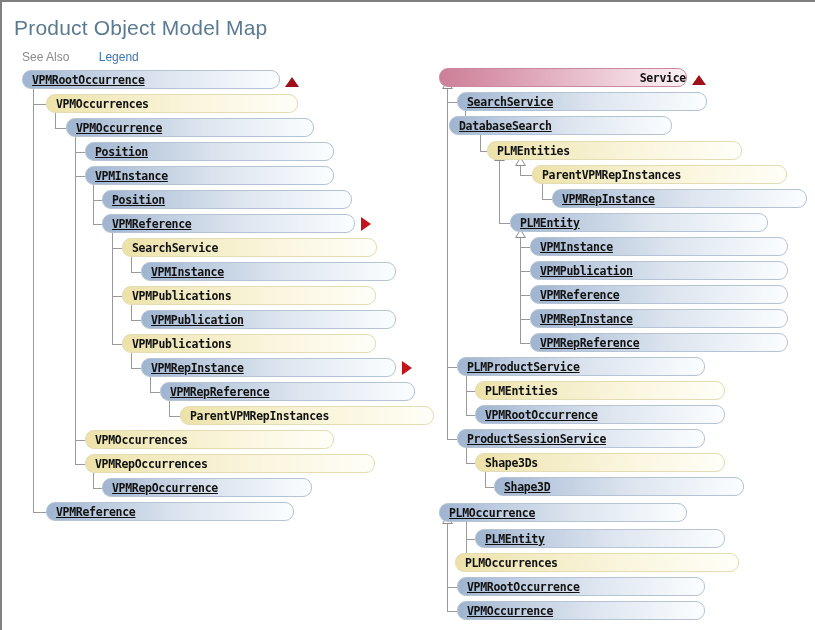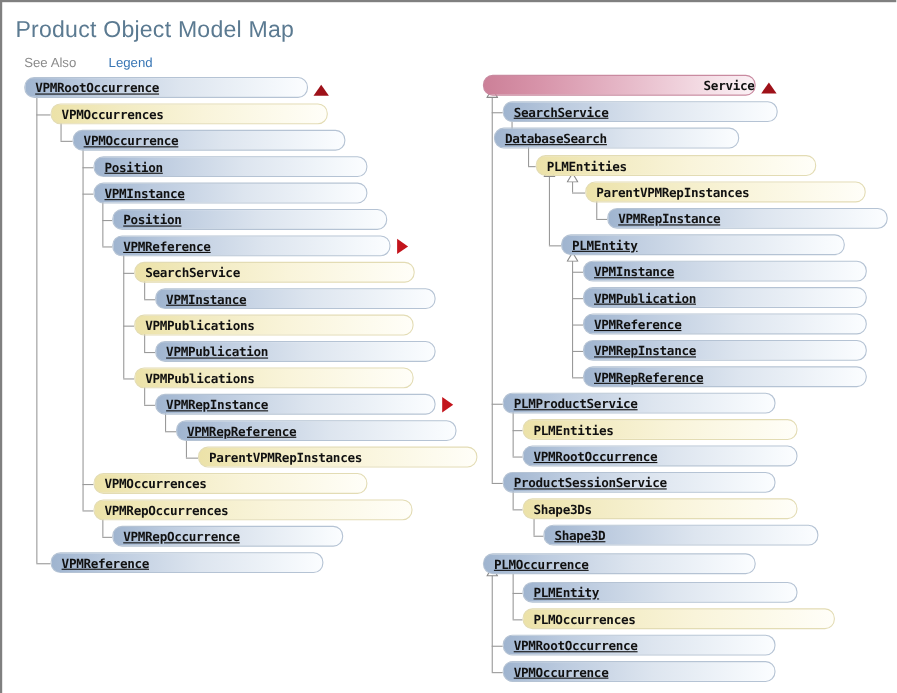--- a/index.html
+++ b/index.html
@@ -259,18 +259,18 @@
       <div class="node blue" style="left: 455px; top: 355px; width: 248px;">PLMProductService</div>
       <div class="node yellow" style="left: 473px; top: 379px; width: 250px;">PLMEntities</div>
       <div class="node blue" style="left: 473px; top: 403px; width: 250px;">VPMRootOccurrence</div>
       <div class="node blue" style="left: 455px; top: 427px; width: 248px;">ProductSessionService</div>
       <div class="node yellow" style="left: 473px; top: 451px; width: 250px;">Shape3Ds</div>
       <div class="node blue" style="left: 492px; top: 475px; width: 250px;">Shape3D</div>
     </div>
   <div id="right-tree-2" class="column">
       <div class="node blue" style="left: 437px; top: 501px; width: 248px;">PLMOccurrence</div>
       <div class="node blue" style="left: 473px; top: 527px; width: 250px;">PLMEntity</div>
-      <div class="node yellow" style="left: 473px; top: 551px; width: 284px;">PLMOccurrences</div>
+      <div class="node yellow" style="left: 453px; top: 551px; width: 284px;">PLMOccurrences</div>
       <div class="node blue" style="left: 455px; top: 575px; width: 248px;">VPMRootOccurrence</div>
       <div class="node blue" style="left: 455px; top: 599px; width: 248px;">VPMOccurrence</div>
     </div>
 
 </div>
 
 </body></html>

